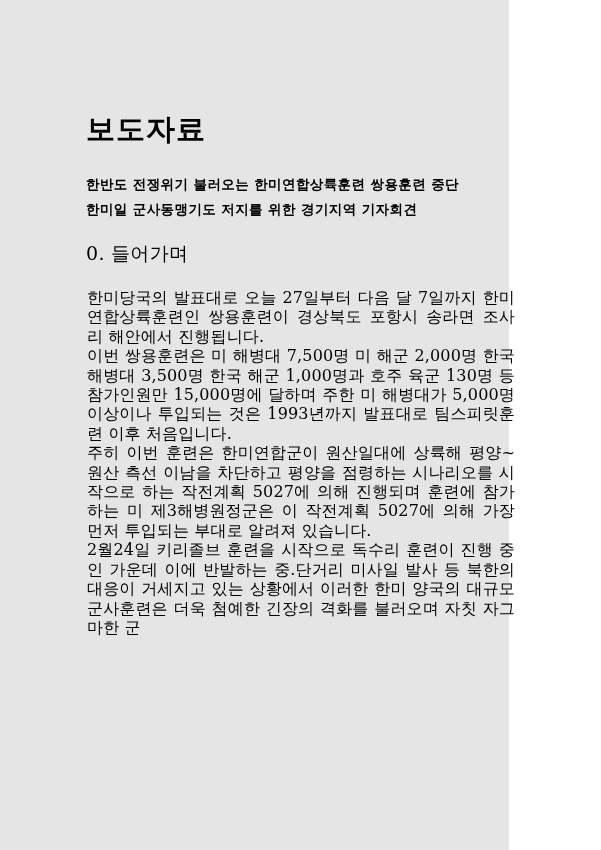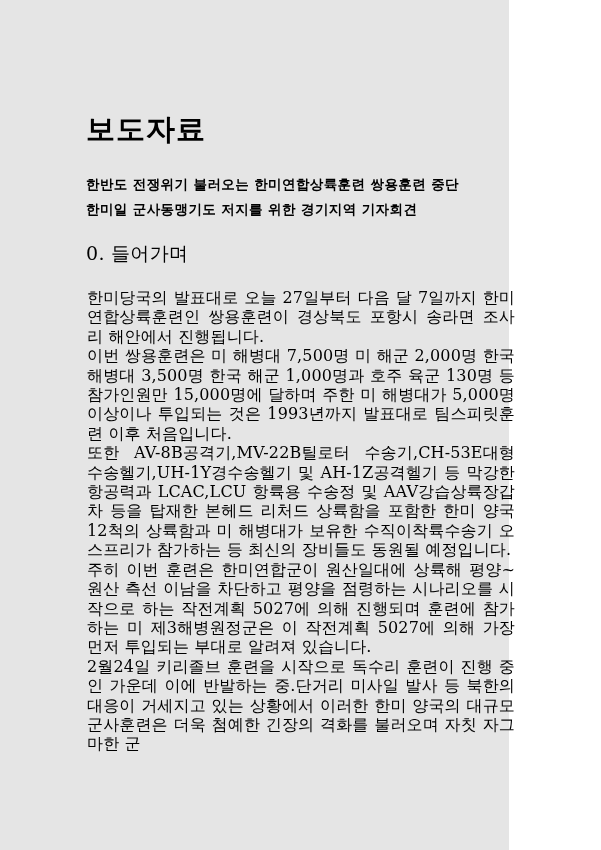--- a/index.html
+++ b/index.html
@@ -92,18 +92,17 @@
   <div class="subtitle-block">
     <span class="subtitle-line">한반도 전쟁위기 불러오는 한미연합상륙훈련 쌍용훈련 중단</span>
     <span class="subtitle-line">한미일 군사동맹기도 저지를 위한 경기지역 기자회견</span>
   </div>
 
   <div class="section-heading">0. 들어가며</div>
 
   <div class="body-block">
     <p class="para">한미당국의 발표대로 오늘 27일부터 다음 달 7일까지 한미연합상륙훈련인 쌍용훈련이 경상북도 포항시 송라면 조사리 해안에서 진행됩니다.</p>
     <p class="para">이번 쌍용훈련은 미 해병대 7,500명 미 해군 2,000명 한국 해병대 3,500명 한국 해군 1,000명과 호주 육군 130명 등 참가인원만 15,000명에 달하며 주한 미 해병대가 5,000명 이상이나 투입되는 것은 1993년까지 발표대로 팀스피릿훈련 이후 처음입니다.</p>
-    <p class="para">또한 AV-8B공격기,MV-22B틸로터 수송기,CH-53E대형 수송헬기,UH-1Y경수송헬기 및 AH-1Z공격헬기 등 막강한 항공력과 LCAC,LCU 항륙용 수송정 및 AAV강습상륙장갑차 등을 탑재한 본헤드 리처드 상륙함을 포함한 한미 양국 12척의 상륙함과 미 해병대가 보유한 수직이착륙수송기 오스프리가 참가하는 등 최신의 장비들도 동원될 예정입니다.</p>
     <p class="para">주히 이번 훈련은 한미연합군이 원산일대에 상륙해 평양~원산 측선 이남을 차단하고 평양을 점령하는 시나리오를 시작으로 하는 작전계획 5027에 의해 진행되며 훈련에 참가하는 미 제3해병원정군은 이 작전계획 5027에 의해 가장 먼저 투입되는 부대로 알려져 있습니다.</p>
     <p class="para">2월24일 키리졸브 훈련을 시작으로 독수리 훈련이 진행 중인 가운데 이에 반발하는 중.단거리 미사일 발사 등 북한의 대응이 거세지고 있는 상황에서 이러한 한미 양국의 대규모 군사훈련은 더욱 첨예한 긴장의 격화를 불러오며 자칫 자그마한 군</p>
   </div>
 
 </div>
 
 </body></html>

